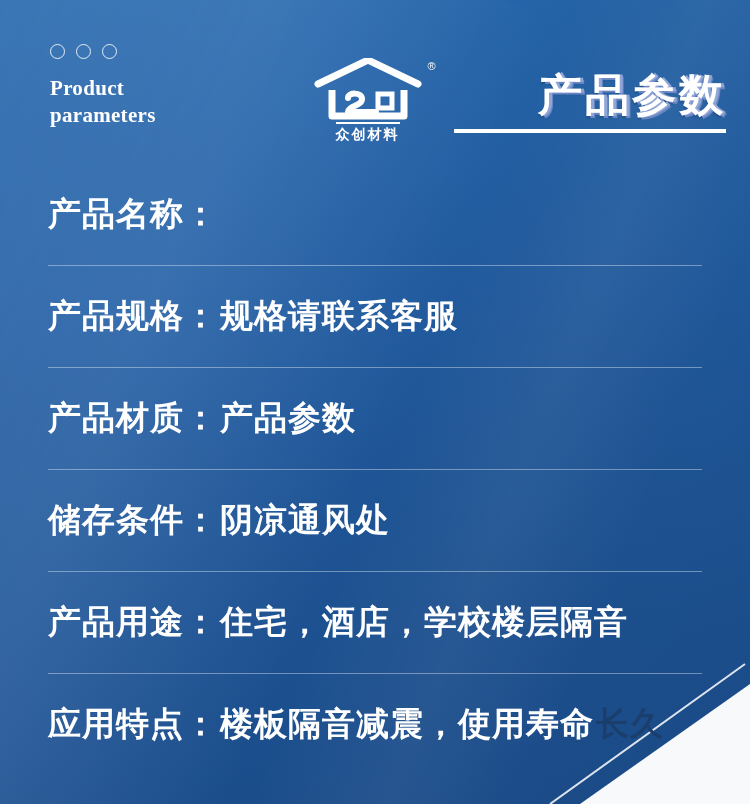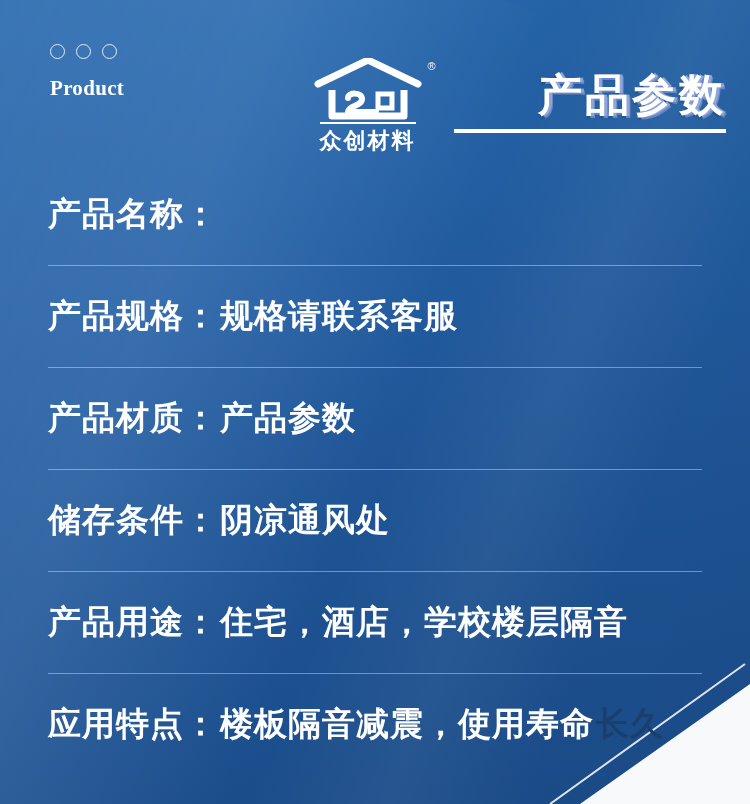--- a/index.html
+++ b/index.html
@@ -106,21 +106,21 @@
     position: absolute;
     right: -12px;
     top: 2px;
     font-size: 11px;
     color: #ffffff;
   }
   .logo-text {
     margin-top: 2px;
     font-family: "Liberation Serif", serif;
     font-weight: bold;
-    font-size: 22px;
+    font-size: 14px;
     letter-spacing: 2px;
     border-top: 2px solid #ffffff;
     padding-top: 2px;
     display: inline-block;
   }
 
   
   .title-wrap {
     position: absolute;
     right: 24px;
@@ -191,20 +191,21 @@
   <div class="streak b"></div>
 
   <div class="header">
     <div class="dots">
       <span class="dot"></span>
       <span class="dot"></span>
       <span class="dot"></span>
     </div>
     <div class="header-en">
       <div>Product</div>
+      <div>parameters</div>
     </div>
 
     <div class="logo">
       <div class="logo-mark">
         <svg width="112" height="62" viewBox="0 0 112 62" aria-hidden="true">
           <path d="M6 26 L56 2 L106 26" fill="none" stroke="#ffffff" stroke-width="7" stroke-linecap="round" stroke-linejoin="round"></path>
           <path d="M20 32 L20 58 L92 58 L92 32" fill="none" stroke="#ffffff" stroke-width="7" stroke-linejoin="round"></path>
           <path d="M36 40 C36 34, 50 34, 50 41 C50 48, 36 48, 36 54 L64 54" fill="none" stroke="#ffffff" stroke-width="6" stroke-linecap="round" stroke-linejoin="round"></path>
           <path d="M66 36 L80 36 L80 50 L66 50 Z" fill="none" stroke="#ffffff" stroke-width="5"></path>
         </svg>

